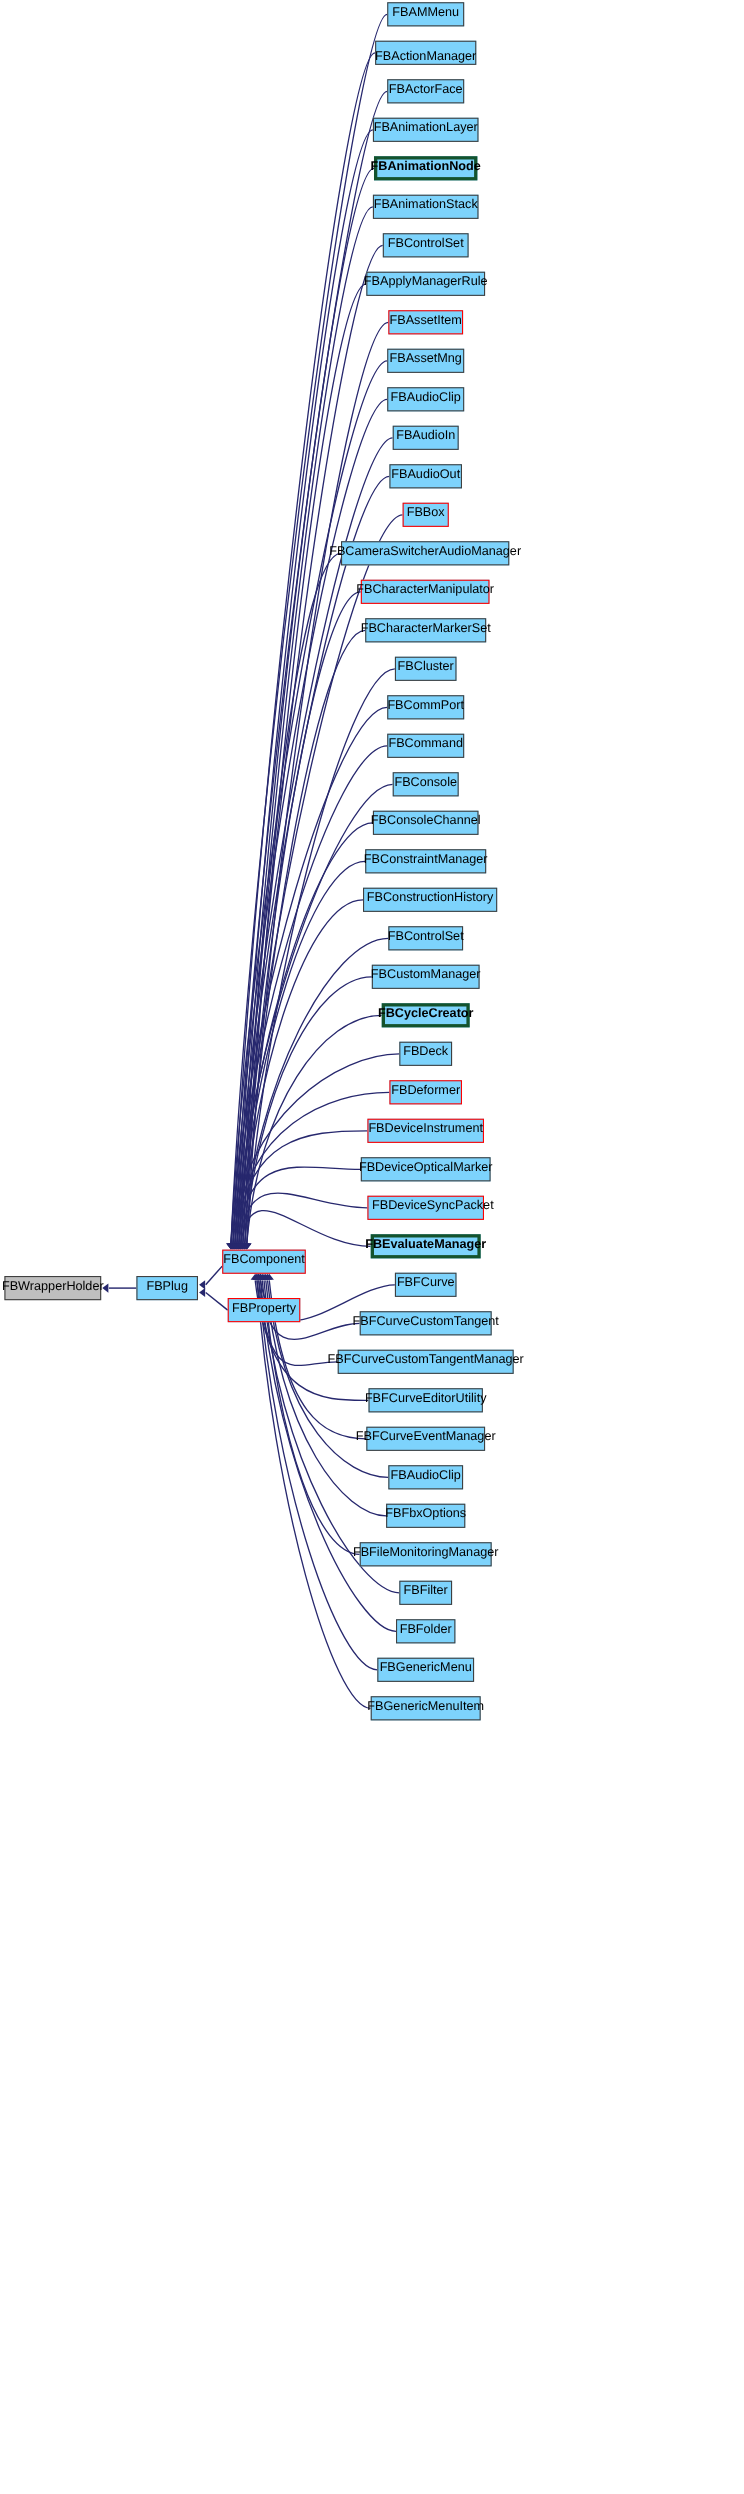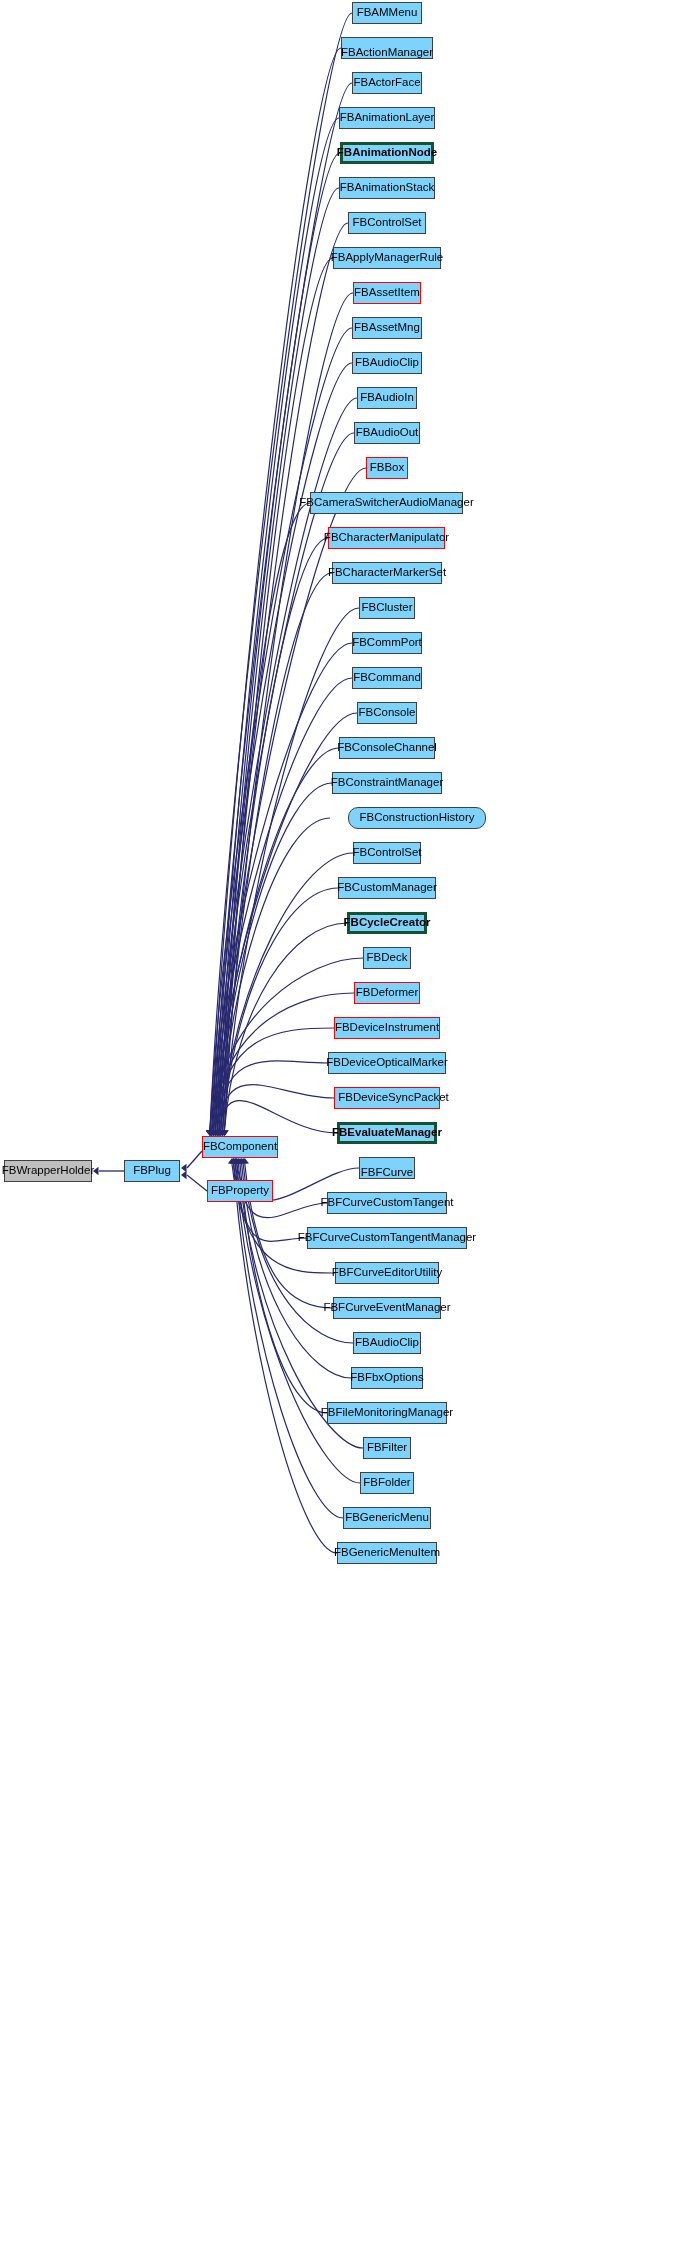--- a/index.html
+++ b/index.html
@@ -192,21 +192,21 @@
       </div>
       <div class="node" style="left: 357px; top: 702px; width: 60px;">
         <span>FBConsole</span>
       </div>
       <div class="node" style="left: 339px; top: 737px; width: 96px;">
         <span>FBConsoleChannel</span>
       </div>
       <div class="node" style="left: 332px; top: 772px; width: 110px;">
         <span>FBConstraintManager</span>
       </div>
-      <div class="node" style="left: 348px; top: 807px; width: 138px; border-radius: 10px;">
+      <div class="node" style="left: 330px; top: 807px; width: 122px;">
         <span>FBConstructionHistory</span>
       </div>
       <div class="node" style="left: 353px; top: 842px; width: 68px;">
         <span>FBControlSet</span>
       </div>
       <div class="node" style="left: 338px; top: 877px; width: 98px;">
         <span>FBCustomManager</span>
       </div>
       <div class="node gray" style="left: 347px; top: 912px; width: 80px;">
         <span>FBCycleCreator</span>
@@ -222,21 +222,21 @@
       </div>
       <div class="node" style="left: 328px; top: 1052px; width: 118px;">
         <span>FBDeviceOpticalMarker</span>
       </div>
       <div class="node red" style="left: 334px; top: 1087px; width: 106px; padding-left: 13px;">
         <span>FBDeviceSyncPacket</span>
       </div>
       <div class="node gray" style="left: 337px; top: 1122px; width: 100px;">
         <span>FBEvaluateManager</span>
       </div>
-      <div class="node" style="left: 359px; top: 1157px; width: 56px; align-items: flex-end;">
+      <div class="node" style="left: 359px; top: 1157px; width: 56px;">
         <span>FBFCurve</span>
       </div>
       <div class="node" style="left: 327px; top: 1192px; width: 120px;">
         <span>FBFCurveCustomTangent</span>
       </div>
       <div class="node" style="left: 307px; top: 1227px; width: 160px;">
         <span>FBFCurveCustomTangentManager</span>
       </div>
       <div class="node" style="left: 335px; top: 1262px; width: 104px;">
         <span>FBFCurveEditorUtility</span>

